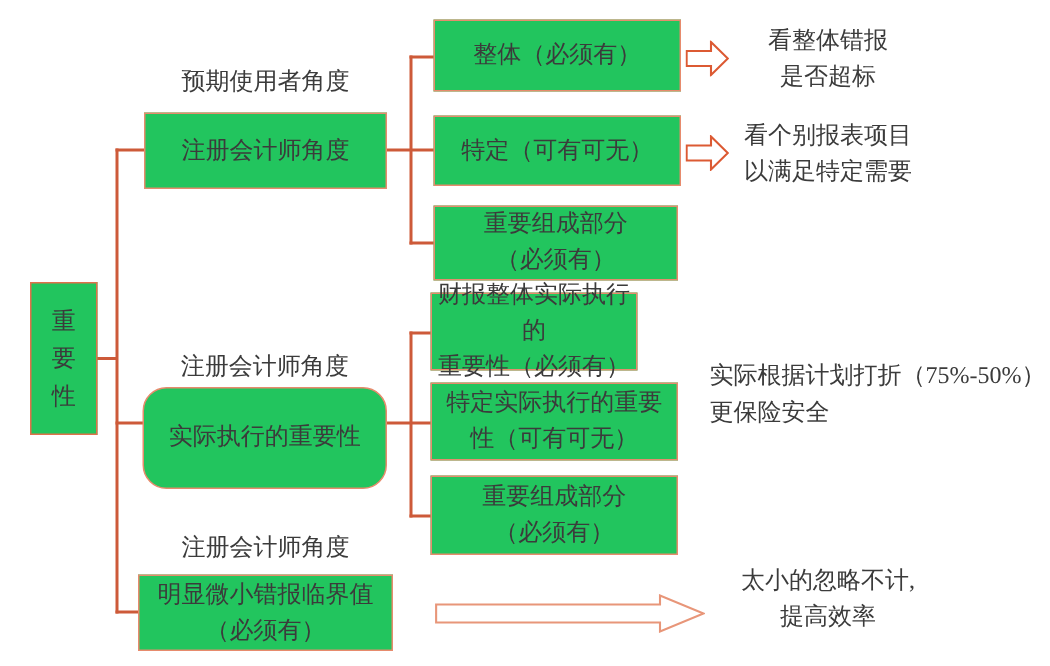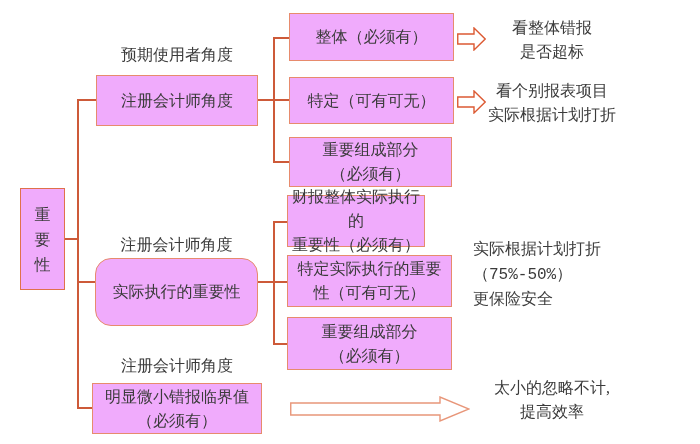--- a/index.html
+++ b/index.html
@@ -3,21 +3,21 @@
 <meta charset="utf-8">
 <style>
   html,body { margin:0; padding:0; background:#fff; }
   .canvas {
     position:relative; width:700px; height:444px; background:#ffffff;
     font-family:"Liberation Serif","DejaVu Serif",serif;
     color:var(--text,#3b3b3b); overflow:hidden;
   }
   .box {
     position:absolute; box-sizing:border-box;
-    border:1.5px solid var(--box-border,#e78b6d); background:#f0abfc;
+    border:1.5px solid var(--box-border,#e78b6d); background:#22c55e;
     display:flex; flex-direction:column; align-items:center; justify-content:center;
     font-size:16px; line-height:24px; text-align:center; color:var(--text,#3b3b3b);
   }
   .root-box { border-color:var(--root-border,#e0714b); line-height:25px; }
   .hline, .vline { position:absolute; background:var(--connector,#cd5a39); }
   .hline { height:1.5px; }
   .vline { width:1.5px; }
   .angle-label { position:absolute; font-size:16px; text-align:center; line-height:18px; }
   .note { position:absolute; font-size:16px; line-height:24px; }
   .note.center { text-align:center; }
@@ -74,42 +74,42 @@
   <svg class="arrow arrow-small" style="left:457px; top:90px;" width="29" height="24" viewBox="0 0 29 24">
     <path d="M0.75,7 H17 V1 L28.2,12 L17,23 V17 H0.75 Z" fill="#ffffff" stroke="currentColor" stroke-width="1.4" stroke-linejoin="miter"></path>
   </svg>
 
   <div class="note center" style="left:496px; top:16px; width:112px;">
     <div>看整体错报</div>
     <div>是否超标</div>
   </div>
   <div class="note center" style="left:488px; top:79px; width:128px;">
     <div>看个别报表项目</div>
-    <div>实际根据计划打折</div>
+    <div>以满足特定需要</div>
   </div>
 
   <div class="angle-label" style="left:95px; top:236px; width:163px;">注册会计师角度</div>
   <div class="box" style="left:95px; top:258px; width:163px; height:68px;border-radius:16px;">
     <span>实际执行的重要性</span>
   </div>
 
   <div class="box" style="left:287px; top:195px; width:138px; height:52px;">
     <span>财报整体实际执行的</span>
     <span>重要性（必须有）</span>
   </div>
   <div class="box" style="left:287px; top:255px; width:165px; height:52px;">
     <span>特定实际执行的重要</span>
     <span>性（可有可无）</span>
   </div>
   <div class="box" style="left:287px; top:317px; width:165px; height:53px;">
     <span>重要组成部分</span>
     <span>（必须有）</span>
   </div>
 
-  <div class="note" style="left:473px; top:238px; width:226px; line-height:25px;font-family:Liberation Mono, monospace;">
+  <div class="note" style="left:473px; top:238px; width:226px; line-height:25px;">
     <div>实际根据计划打折（75%-50%）</div>
     <div>更保险安全</div>
   </div>
 
   <div class="angle-label" style="left:92px; top:357px; width:170px;">注册会计师角度</div>
   <div class="box" style="left:92px; top:383px; width:170px; height:51px;">
     <span>明显微小错报临界值</span>
     <span>（必须有）</span>
   </div>
 

